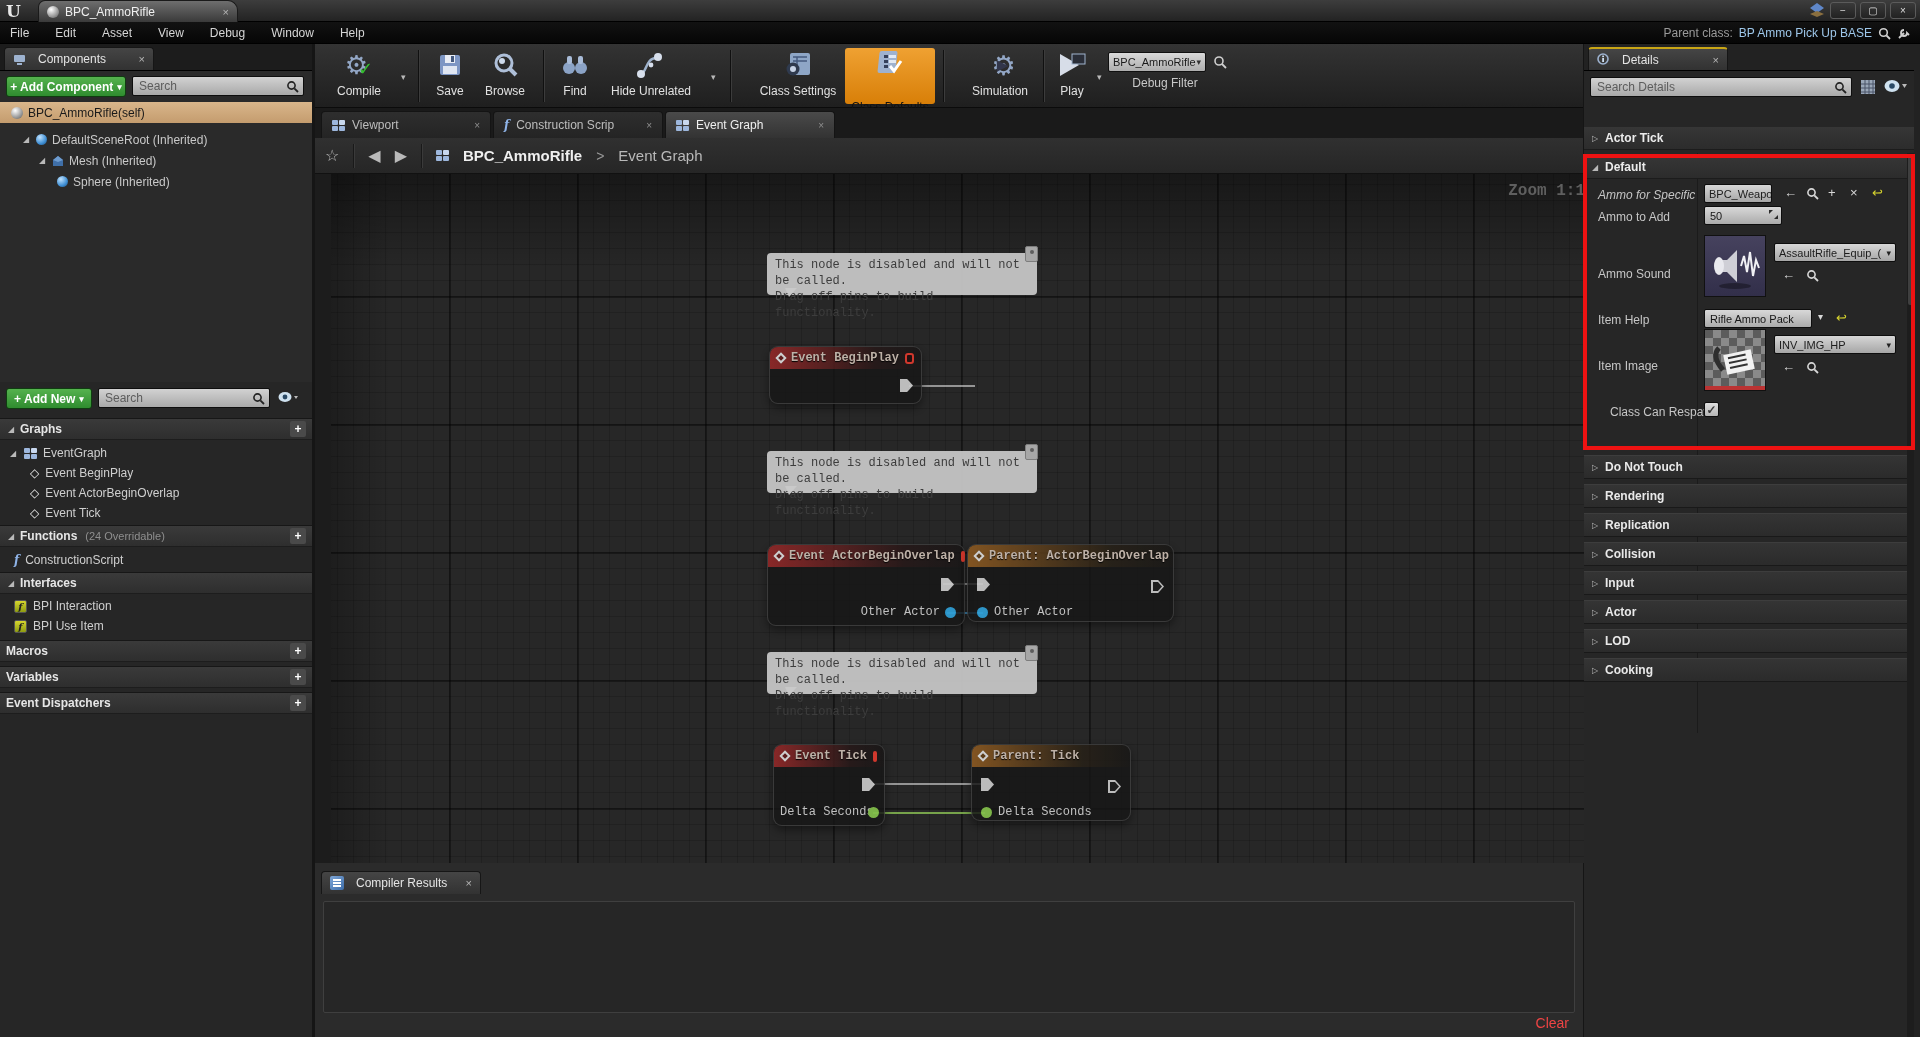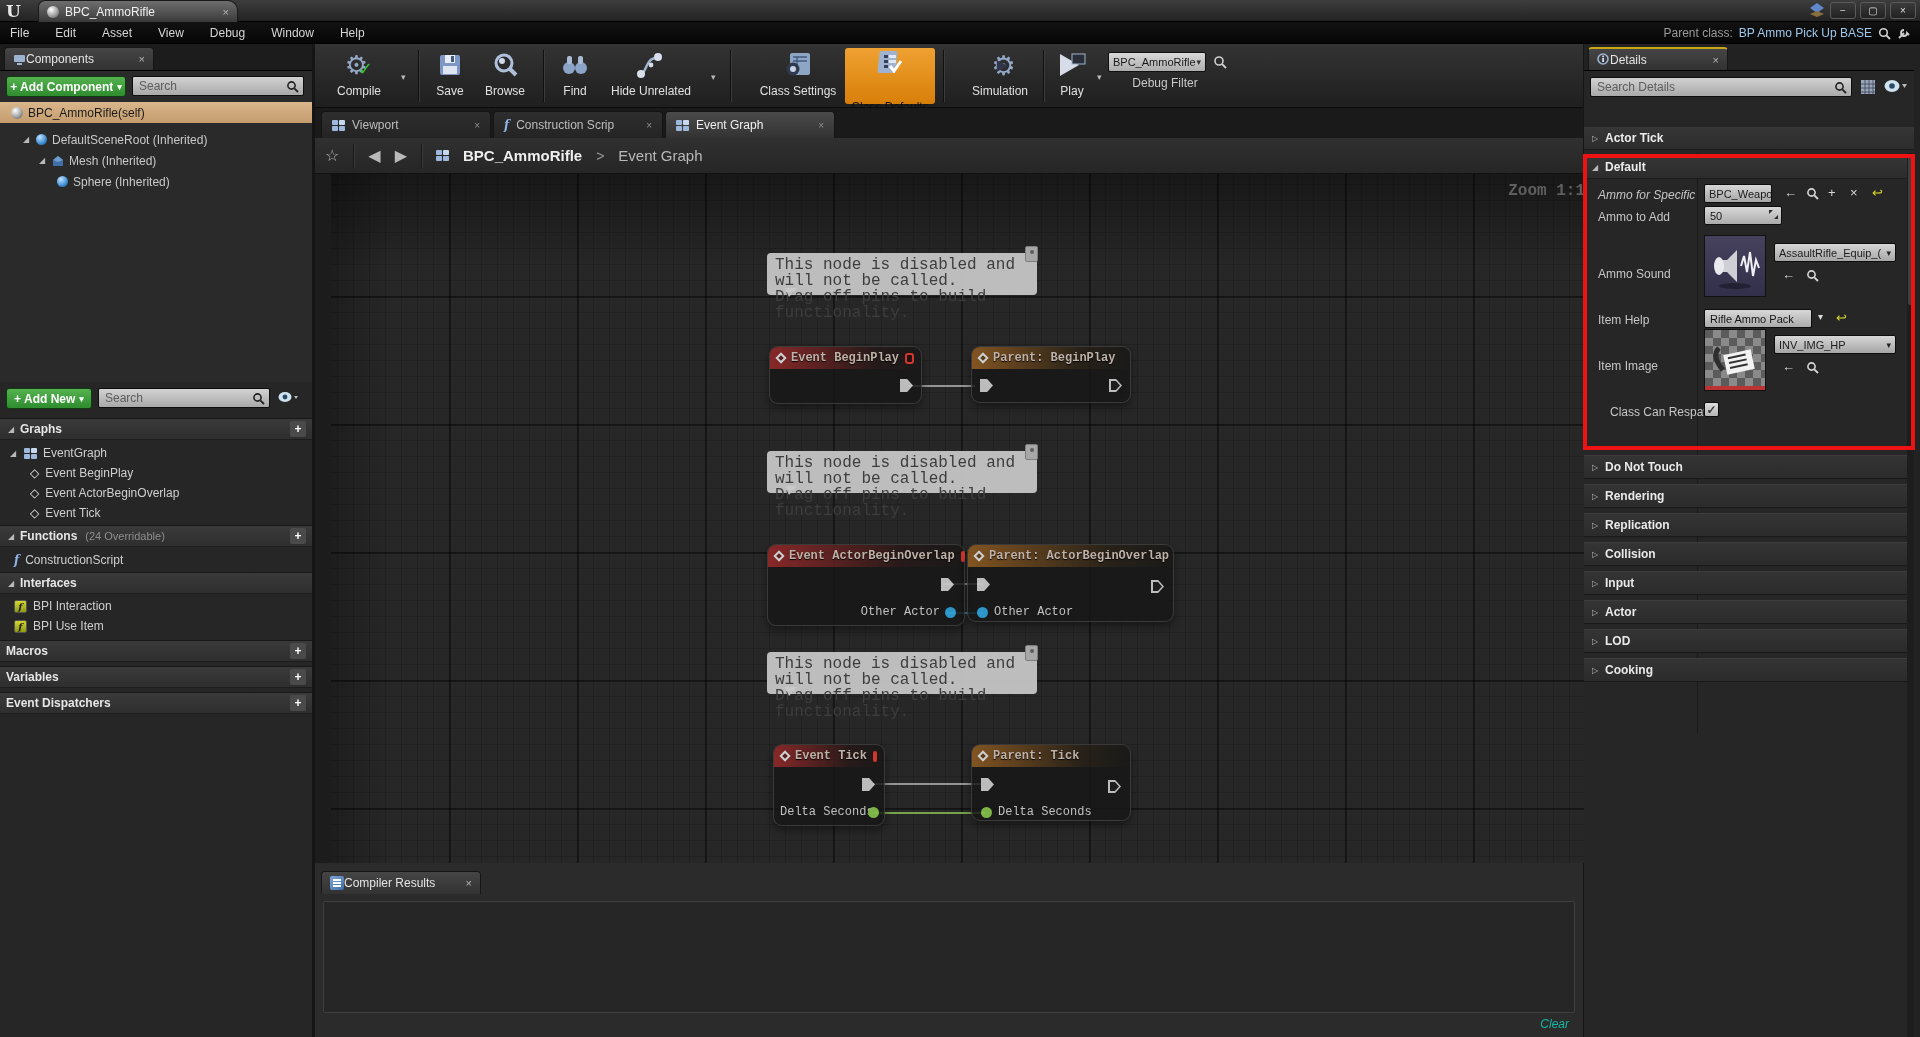--- a/index.html
+++ b/index.html
@@ -48,21 +48,21 @@
   .gear-glyph { font-family:"DejaVu Sans",sans-serif; color:#93a7c6; }
   .debug-combo { position:absolute; left:793px; top:8px; width:98px; height:20px;
     background:linear-gradient(180deg,#d9d9d9,#adadad); border:1px solid #101010; border-radius:2px;
     color:#1a1a1a; font-size:11px; display:flex; align-items:center; padding:0 4px; }
   .debug-combo .car { margin-left:auto; font-size:9px; color:#333; }
   .debug-filter-lbl { position:absolute; left:770px; top:32px; width:160px; text-align:center; color:#c9c9c9; }
 
   
   .panel-tab { position:absolute; height:23px; background:linear-gradient(180deg,#454545,#323232);
     border:1px solid #161616; border-bottom:none; border-radius:4px 4px 0 0;
-    display:flex; align-items:center; gap:0; padding:0 8px; color:#e4e4e4; font-size:12px; }
+    display:flex; align-items:center; gap:12px; padding:0 8px; color:#e4e4e4; font-size:12px; }
   .searchbox { background:linear-gradient(180deg,#d2d2d2,#a9a9a9); border:1px solid #0e0e0e;
     border-radius:2px; color:#444; font-size:12px; padding:0 22px 0 6px; height:20px; width:100%;
     font-family:"Liberation Sans",sans-serif; }
   .searchbox::placeholder { color:#5d5d5d; }
   .magwrap { position:absolute; }
   .green-btn { background:linear-gradient(180deg,#55b24e,#2f8c2f); border:1px solid #0f3d10;
     border-radius:3px; color:#fff; font-weight:bold; font-size:12px; display:flex;
     align-items:center; justify-content:center; gap:4px; }
 
   
@@ -114,21 +114,21 @@
     background-size:128px 128px,128px 128px,16px 16px,16px 16px;
     background-position:-10px -6px;font-family:Liberation Mono, monospace; }
   .graph::before { content:""; position:absolute; inset:0;
     background:linear-gradient(180deg, rgba(0,0,0,.4), transparent 95px),
                linear-gradient(90deg, rgba(0,0,0,.25), transparent 60px); pointer-events:none; }
   .zoomlabel { position:absolute; right:14px; top:8px; color:#5f5f5f; font-size:16px; font-weight:bold; }
   .watermark { position:absolute; right:18px; bottom:28px; color:rgba(255,255,255,.12);
     font-size:56px; font-weight:800; letter-spacing:2px; }
 
   .bubble { position:absolute; width:270px; height:42px; background:rgba(201,201,201,.93);
-    border-radius:4px; color:#3d3d3d; font-size:16px; line-height:16px; padding:4px 8px; }
+    border-radius:4px; color:#3d3d3d; font-size:12px; line-height:16px; padding:4px 8px; }
   .bubble::after { content:""; position:absolute; left:18px; bottom:-8px;
     border:6px solid transparent; border-top:9px solid rgba(201,201,201,.93); border-left-width:4px; border-right-width:8px; }
   .bubble .pinbox { position:absolute; right:-1px; top:-7px; width:13px; height:16px; background:#a7a7a7;
     border-radius:2px; border:1px solid #7d7d7d; }
   .bubble .pinbox::after { content:""; position:absolute; left:4px; top:3px; width:4px; height:4px; border-radius:50%; background:#5d5d5d; }
 
   .node { position:absolute; background:rgba(22,22,22,.90); border:1px solid rgba(130,130,130,.35);
     border-radius:9px; box-shadow:0 4px 8px rgba(0,0,0,.45); opacity:.92; }
   .nhead { height:22px; border-radius:8px 8px 0 0; display:flex; align-items:center; gap:6px; padding:0 7px; }
   .nhead.red { background:linear-gradient(90deg, rgba(158,42,42,.9), rgba(80,30,30,.25) 70%, rgba(60,30,30,.05)); }
@@ -145,21 +145,21 @@
   .pinc.green { background:#84c14b; }
   .pinlbl { position:absolute; color:#cfcfcf; font-size:12px; white-space:nowrap; }
   .wire { position:absolute; height:2px; background:rgba(240,240,240,.55); }
   .wire.b { background:rgba(70,160,215,.8); }
   .wire.g { background:rgba(140,195,85,.8); }
 
   
   .compiler { position:absolute; left:315px; top:863px; width:1268px; height:174px; background:#2b2b2b; }
   .comp-box { position:absolute; left:8px; top:38px; width:1252px; height:112px; background:#262626;
     border:1px solid #3f3f3f; border-radius:2px; }
-  .comp-clear { position:absolute; right:14px; bottom:6px; color:#14b8a6; font-size:12px;font-style:italic; }
+  .comp-clear { position:absolute; right:14px; bottom:6px; color:#ef4444; font-size:14px; }
   .comp-ic { width:14px; height:14px; background:linear-gradient(135deg,#7fa7d8,#3c6ca8); border-radius:2px; position:relative; }
   .comp-ic::after{ content:""; position:absolute; left:3px; top:3px; width:8px; height:2px; background:#fff; box-shadow:0 3px 0 #fff, 0 6px 0 #fff; }
 
   
   .right-col { position:absolute; left:1584px; top:44px; width:336px; height:993px; background:#222; }
   .details-body { position:absolute; left:0; top:26px; width:330px; height:967px; background:#262626; border-top:1px solid #000; }
   .drow-head { position:absolute; left:0; width:330px; height:23px; background:linear-gradient(180deg,#363636,#2c2c2c);
     border-bottom:1px solid #1c1c1c; display:flex; align-items:center; gap:5px; padding:0 6px; }
   .drow-head .t { font-weight:bold; color:#ececec; font-size:12px; }
   .dlabel { position:absolute; color:#c6c6c6; font-size:12px; }
@@ -555,30 +555,20 @@
       </div>
       <div class="wire" style="left:578px;top:211px;width:66px;"></div>
       <div class="node" style="left:438px;top:172px;width:153px;height:58px;">
         <div class="nhead red">
           <span class="ndiamond"></span>
           <span class="ttl">Event BeginPlay</span>
           <span class="dis"></span>
         </div>
         <div class="exec" style="right:8px;top:32px;"></div>
       </div>
-      <div class="node" style="left:640px;top:172px;width:160px;height:57px;">
-        <div class="nhead orange">
-          <span class="ndiamond"></span>
-          <span class="ttl">Parent: BeginPlay</span>
-        </div>
-        <div class="exec" style="left:8px;top:32px;"></div>
-        <div class="exec" style="right:8px;top:32px;">
-            <div class="inner"></div>
-          </div>
-      </div>
 
       <div class="bubble" style="left:436px;top:277px;">
         <div>This node is disabled and will not be called.</div>
           <div>Drag off pins to build functionality.</div>
         <div class="pinbox"></div>
       </div>
       <div class="wire" style="left:612px;top:409px;width:40px;"></div>
       <div class="wire b" style="left:616px;top:438px;width:36px;"></div>
       <div class="node" style="left:436px;top:370px;width:198px;height:82px;">
         <div class="nhead red">

